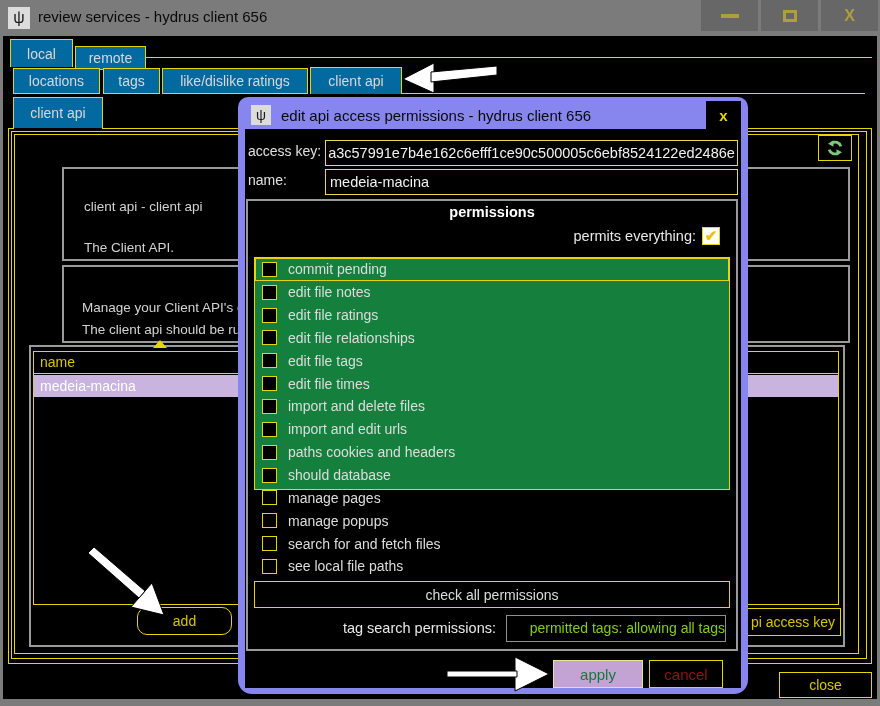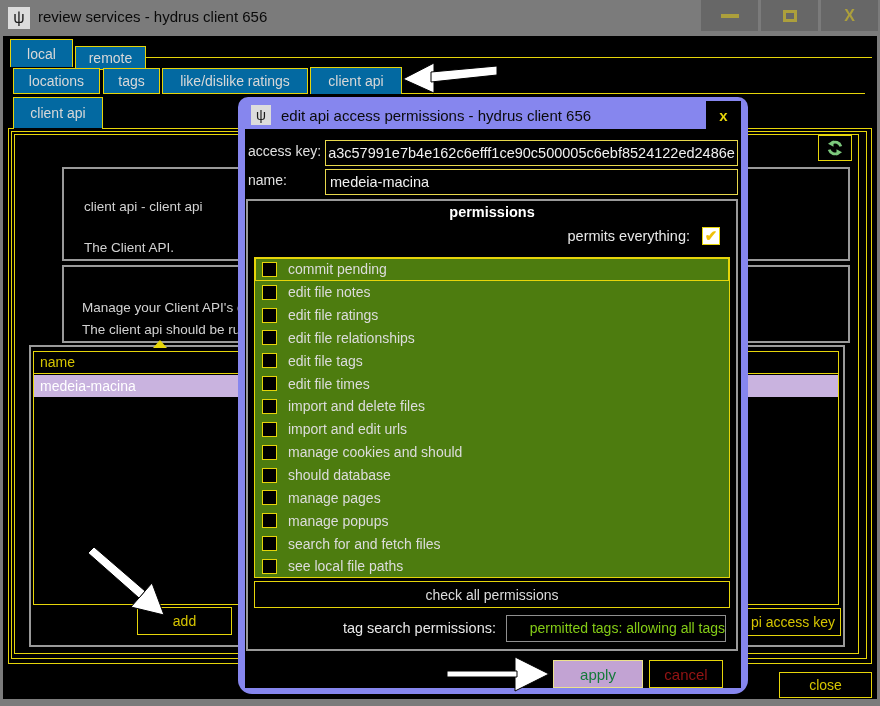--- a/index.html
+++ b/index.html
@@ -59,25 +59,25 @@
               display:flex; align-items:center; justify-content:center; }
   .dlg-title { margin-left:10px; font-size:15px; color:#0a0a0a; white-space:nowrap; }
   .dlg-x { position:absolute; right:0; top:0; width:35px; height:28px; background:#000; color:#e6d50a;
            font-weight:bold; font-size:15px; display:flex; align-items:center; justify-content:center; }
   .dlg-body { position:relative; height:559px; background:#000; }
   .fld-label { position:absolute; color:#e0e0e0; font-size:14px; }
   .fld-input { position:absolute; background:#000; border:1px solid #e8d84c; color:#f0f0f0; font-size:14.5px;
                padding:0 4px; display:flex; align-items:center; white-space:nowrap; overflow:hidden; }
   .perm-group { position:absolute; left:1px; top:70px; width:492px; height:452px; border:2px solid #9a9a9a; }
   .perm-title { position:absolute; left:0; top:3px; width:100%; text-align:center; color:#fff; font-weight:bold; font-size:14.5px; }
-  .permits-row { position:absolute; right:16px; top:26px; display:flex; align-items:center; gap:12px; }
+  .permits-row { position:absolute; right:16px; top:26px; display:flex; align-items:center; gap:6px; }
   .permits-label { color:#e8e8e8; font-size:14.5px; }
   .cb-checked { width:18px; height:18px; background:#fff; border:1px solid #e6d50a; color:#eec00a; font-weight:bold;
                 font-size:15px; display:flex; align-items:center; justify-content:center; }
-  .perm-list { position:absolute; left:6px; top:56px; width:476px; height:321px; border:1px solid #e6d50a; background:#4d7c0f; }
+  .perm-list { position:absolute; left:6px; top:56px; width:476px; height:233px; border:1px solid #e6d50a; background:#15803d; }
   .perm-row { height:22.85px; display:flex; align-items:center; padding-left:7px; }
   .perm-row.focused { outline:1px solid #e6d50a; outline-offset:-1px; }
   .perm-cb { width:15px; height:15px; border:1px solid #e6d50a; background:#000; margin-right:11px; flex:none; }
   .perm-label { color:#dcdcdc; font-size:14px; white-space:nowrap; }
   .checkall-btn { position:absolute; left:6px; top:380px; width:476px; height:27px; background:#000;
                   border:1px solid #e6d50a; color:#dcdcdc; font-size:14px;
                   display:flex; align-items:center; justify-content:center; }
   .tag-row { position:absolute; left:0; top:413px; width:100%; height:28px; display:flex; align-items:center;
              justify-content:flex-end; gap:10px; padding-right:10px; }
   .tag-label { color:#e8e8e8; font-size:14.5px; }
@@ -166,21 +166,21 @@
     <div class="desc" style="left:18px;top:33px;">Manage your Client API's differ</div>
     <div class="desc" style="left:18px;top:55px;">The client api should be runnin</div>
   </div>
 
   <div class="gpanel" style="left:29px;top:345px;width:816px;height:302px;"></div>
   <div class="list-frame" style="left:33px;top:351px;width:806px;height:254px;"></div>
   <div class="thead" style="left:34px;top:352px;width:804px;">name</div>
   <div class="sort-tri" style="left:153px;top:340px;"></div>
   <div class="sel-row" style="left:34px;top:375px;width:804px;">medeia-macina</div>
 
-  <div class="ybtn" style="left:137px;top:607px;width:95px;height:28px;">
+  <div class="ybtn" style="left:137px;top:607px;width:95px;height:28px;border-radius:10px;">
       <span>add</span>
     </div>
   <div class="ybtn" style="left:730px;top:608px;width:111px;height:28px;justify-content:flex-end;padding-right:5px;">
       <span>pi access key</span>
     </div>
   <div class="ybtn" style="left:779px;top:672px;width:93px;height:26px;">
       <span>close</span>
     </div>
 
   <div class="dialog">
@@ -237,21 +237,21 @@
             <div class="perm-row">
               <span class="perm-cb"></span>
               <span class="perm-label">import and delete files</span>
             </div>
             <div class="perm-row">
               <span class="perm-cb"></span>
               <span class="perm-label">import and edit urls</span>
             </div>
             <div class="perm-row">
               <span class="perm-cb"></span>
-              <span class="perm-label">manage cookies and should</span>
+              <span class="perm-label">paths cookies and headers</span>
             </div>
             <div class="perm-row">
               <span class="perm-cb"></span>
               <span class="perm-label">should database</span>
             </div>
             <div class="perm-row">
               <span class="perm-cb"></span>
               <span class="perm-label">manage pages</span>
             </div>
             <div class="perm-row">

